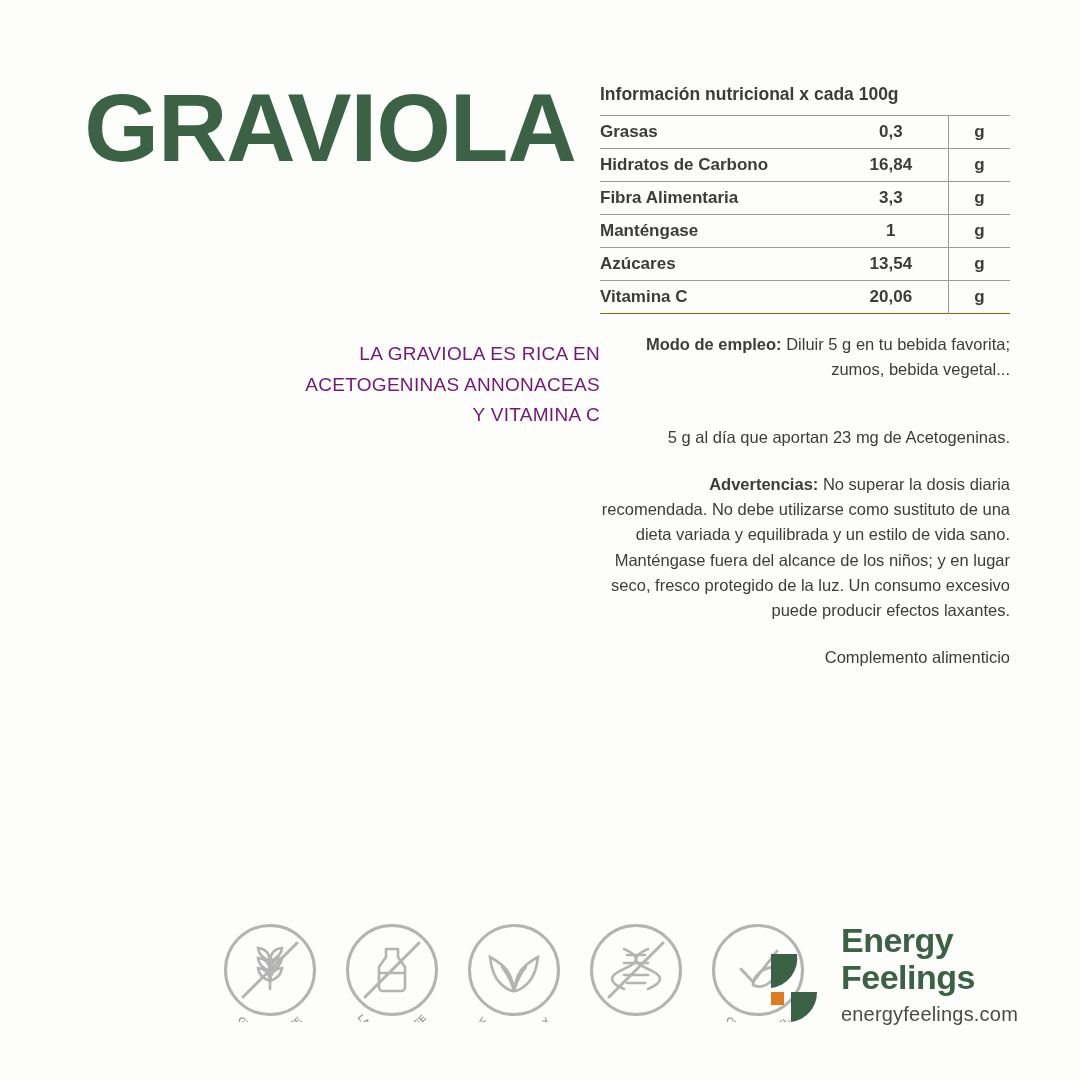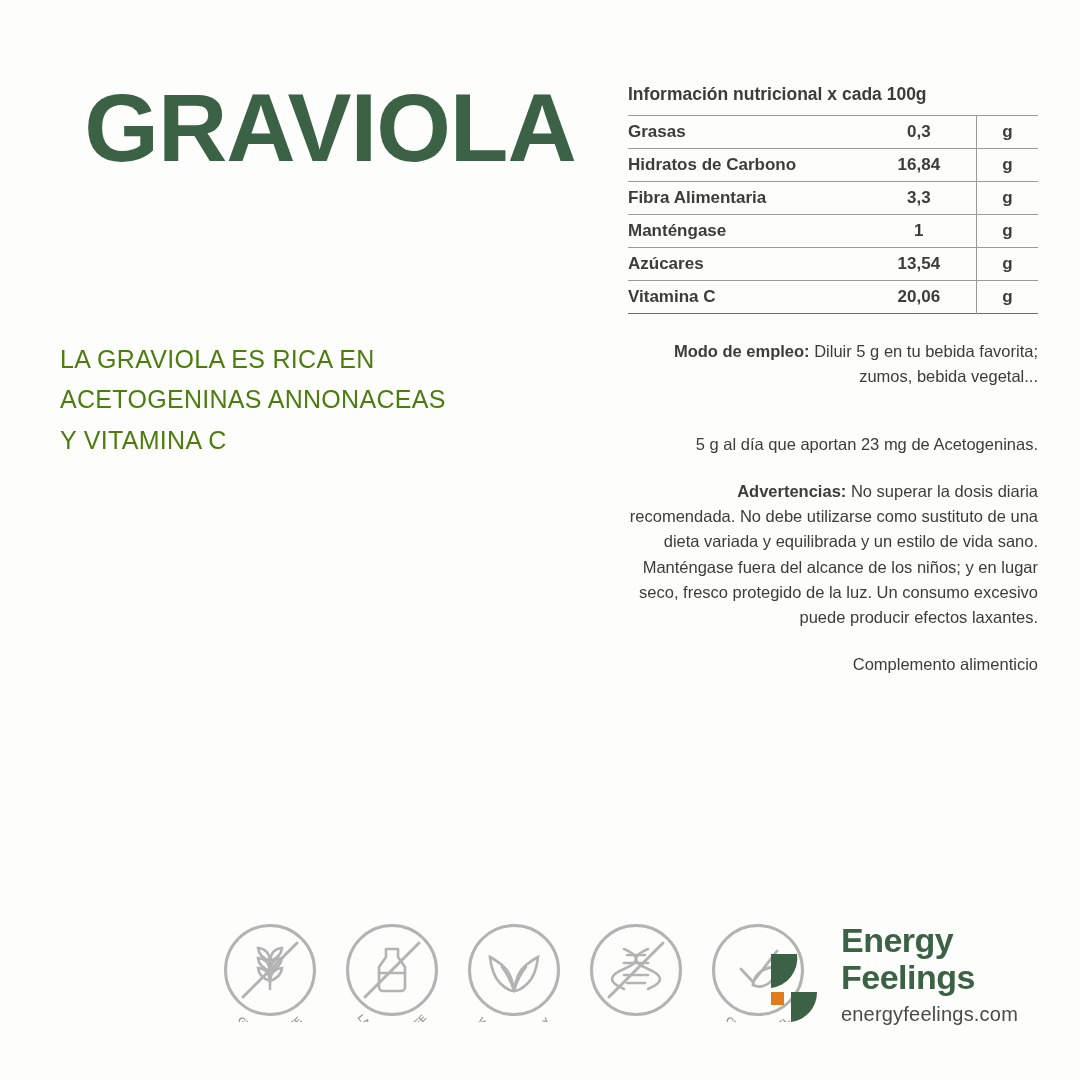--- a/index.html
+++ b/index.html
@@ -22,33 +22,33 @@
     font-size: 96px;
     font-weight: bold;
     letter-spacing: -1px;
     color: #3c6245;
     line-height: 1.05;
     text-align: center;
     white-space: nowrap;
   }
   .claim {
     margin-top: 160px;
-    text-align: left;
-    font-size: 25px;
+    text-align: right;
+    font-size: 19px;
     line-height: 1.62;
-    color: #4d7c0f;
+    color: #701a75;
     font-weight: 400;
     letter-spacing: 0.3px;
   }
   .claim div { white-space: nowrap; }
 
   
   .right-col {
     position: absolute;
-    left: 628px; top: 84px;
+    left: 600px; top: 84px;
     width: 410px;
   }
   .nutri-heading {
     font-size: 17.5px;
     font-weight: bold;
     color: #3c3c3b;
     padding-bottom: 10px;
   }
   table.nutri {
     width: 100%;
@@ -63,21 +63,21 @@
     color: #3c3c3b;
   }
   table.nutri td.label { text-align: left; width: 57%; }
   table.nutri td.value { text-align: center; width: 28%; font-weight: bold; }
   table.nutri td.unit  { text-align: center; width: 15%; border-left: 1px solid #9a9a99; font-weight: bold; }
 
   .block { margin-top: 22px; font-size: 16.5px; line-height: 1.52; color: #3c3c3b; }
   .block b { font-weight: bold; }
   .ingredientes { text-align: left; }
   .ingredientes i { font-style: italic; }
-  .modo { text-align: right; margin-top: 25px; }
+  .modo { text-align: right; margin-top: 18px; }
   .cantidad { text-align: right; margin-top: 18px; }
   .advert { text-align: right; margin-top: 22px; }
   .complemento { text-align: right; margin-top: 22px; }
 
   
   .badges {
     position: absolute;
     left: 222px; bottom: 58px;
     display: flex;
     gap: 26px;

